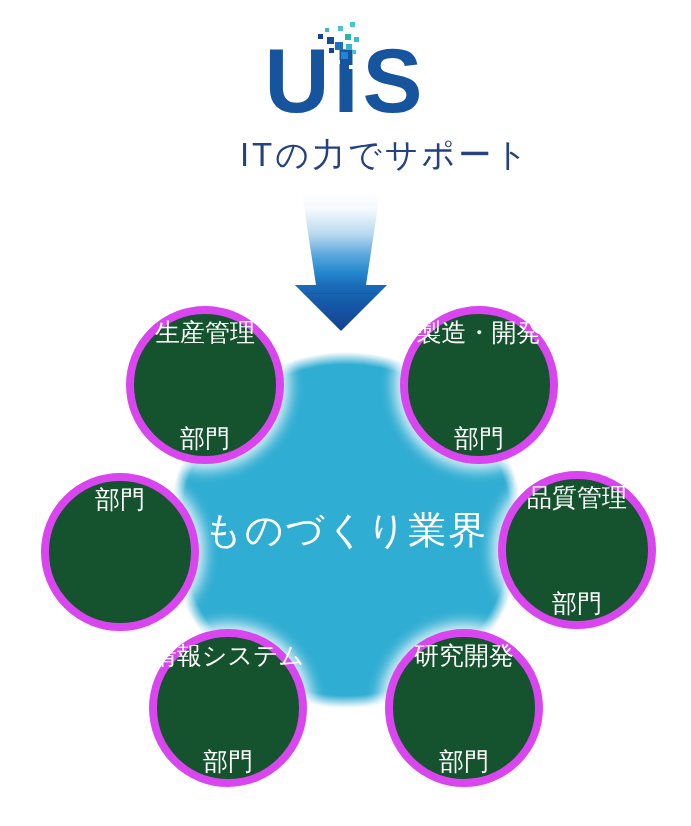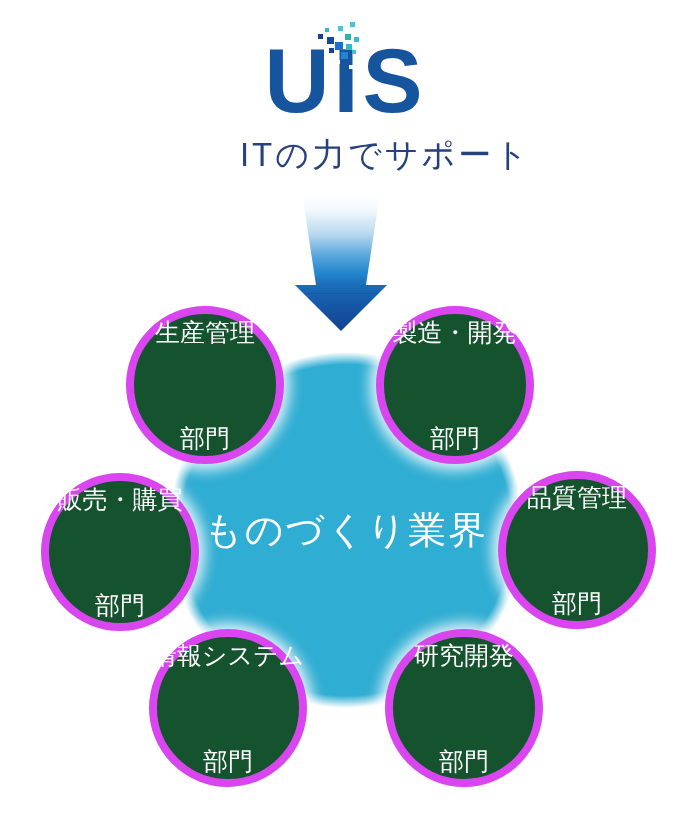--- a/index.html
+++ b/index.html
@@ -145,27 +145,26 @@
 
   <div class="center-circle">
     <div class="center-label">ものづくり業界</div>
   </div>
 
   <div class="dept" style="left:126px;top:298px;">
     <span>生産管理</span>
     <span>部門</span>
   </div>
 
-  <div class="dept" style="left:376px;top:298px;gap:24px;">
+  <div class="dept" style="left:400px;top:298px;gap:24px;">
     <span>製造・開発</span>
     <span>部門</span>
   </div>
 
   <div class="dept" style="left:41px;top:465px;">
-    <span>販売・購買</span>
     <span>部門</span>
   </div>
 
   <div class="dept" style="left:498px;top:463px;gap:40px;">
     <span>品質管理</span>
     <span>部門</span>
   </div>
 
   <div class="dept" style="left:149px;top:621px;gap:32px;">
     <span>情報システム</span>

